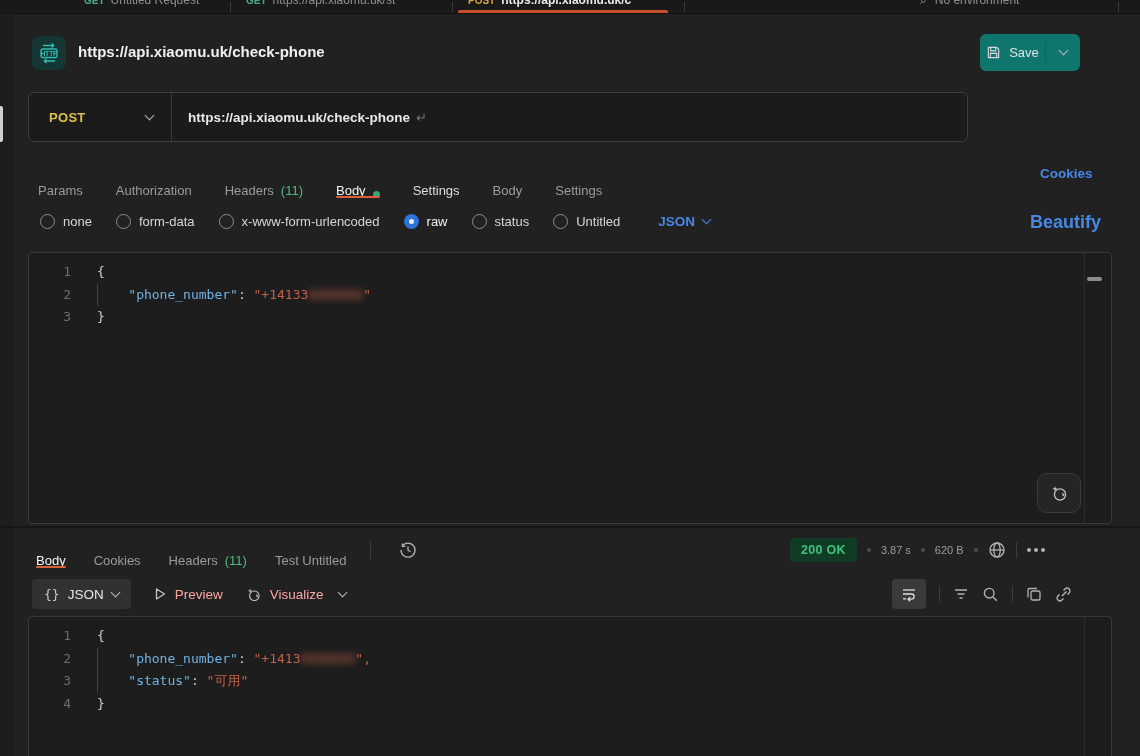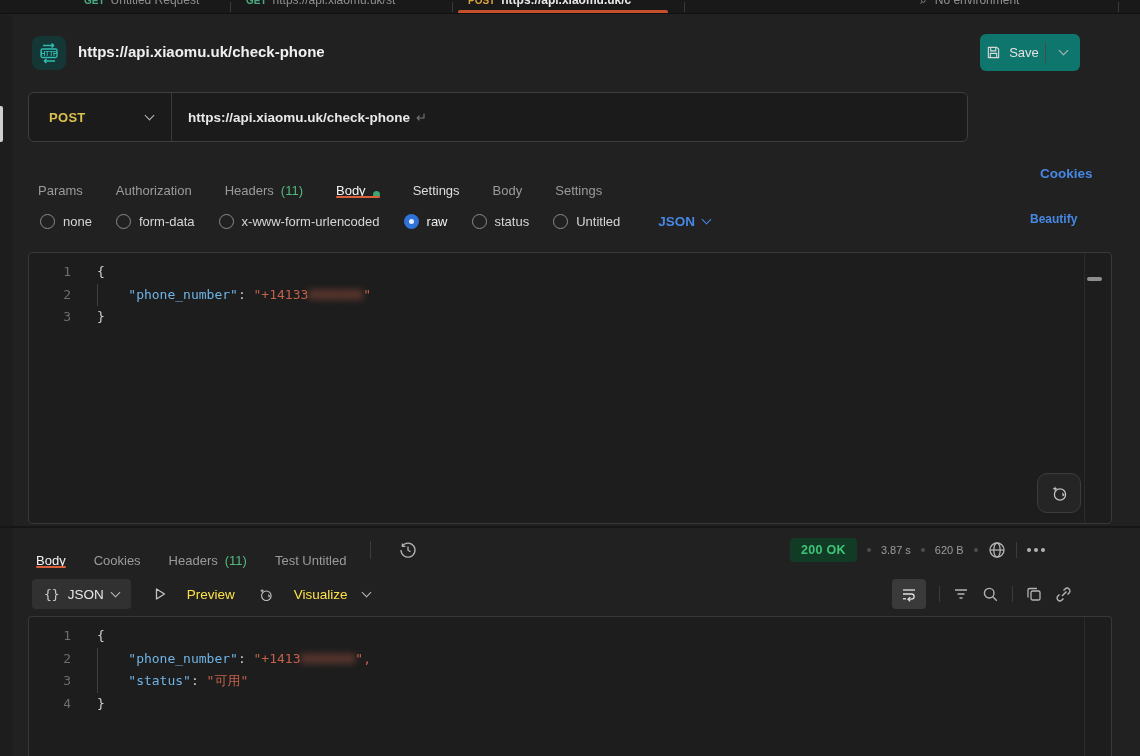--- a/index.html
+++ b/index.html
@@ -70,21 +70,21 @@
   
   .mode-row { left:40px; top:204px; height:34px; display:flex; align-items:center; gap:24px; }
   .mode { display:flex; align-items:center; gap:8px; cursor:pointer; }
   .radio { width:15px; height:15px; border-radius:50%; border:1.5px solid #8b8b8b; }
   .radio.sel { border:none; background:#2f72d9; position:relative; }
   .radio.sel::after { content:""; position:absolute; left:5px; top:5px; width:5px; height:5px;
     border-radius:50%; background:#e9f1fb; }
   .mode-lbl { color:#d6d6d6; font-size:13px; }
   .lang-select { display:flex; align-items:center; gap:8px; margin-left:14px; cursor:pointer;}
   .lang-lbl { color:#4688e4; font-size:13.5px; font-weight:bold; }
-  .beautify-link { left:1030px; top:212px; color:#4688e4; font-size:12px; font-weight:bold; cursor:pointer;}
+  .beautify-link { left:1030px; top:212px; color:#4688e4; font-size:18px; font-weight:bold; cursor:pointer;}
 
   
   .editor { background:#1d1d1d; border:1px solid #383838; border-radius:4px;
     font-family:"DejaVu Sans Mono", monospace; font-size:13px; }
   .editor1 { left:28px; top:252px; width:1084px; height:272px; }
   .editor2 { left:28px; top:616px; width:1084px; height:140px; border-bottom:none; border-radius:4px 4px 0 0;}
   .scroll-gutter { position:absolute; top:0; bottom:0; right:26px; width:1px; background:#2b2b2b; }
   .code-lines { position:absolute; left:0; top:8px; right:30px; }
   .cline { display:flex; height:22.5px; line-height:22.5px; position:relative;}
   .gutter { width:42px; text-align:right; color:#6d6d6d; flex:none; }
@@ -114,21 +114,21 @@
   .meta-sep { width:1px; height:16px; background:#3c3c3c; }
   .dots3 { display:flex; gap:3px; }
   .dots3 i { width:4px; height:4px; border-radius:50%; background:#b3b3b3; }
 
   
   .resp-toolbar { left:32px; top:576px; height:36px; display:flex; align-items:center; gap:22px;}
   .json-btn { background:#313131; border-radius:4px; height:30px; padding:0 12px;
     display:flex; align-items:center; gap:8px; cursor:pointer; }
   .braces { color:#c9c9c9; font-family:"DejaVu Sans Mono", monospace; font-size:13px; }
   .json-lbl { color:#e6e6e6; font-size:13.5px; }
-  .tool-item { display:flex; align-items:center; gap:20px; color:#fde047; font-size:13.5px; cursor:pointer;}
+  .tool-item { display:flex; align-items:center; gap:8px; color:#fca5a5; font-size:13.5px; cursor:pointer;}
   .resp-tools-right { left:892px; top:578px; height:32px; display:flex; align-items:center; gap:13px; }
   .tool-box { width:34px; height:30px; background:#3a3a3a; border-radius:4px;
     display:flex; align-items:center; justify-content:center; cursor:pointer;}
   svg.ic { display:block; }
 </style>
 </head>
 <body>
 
 <div class="stage">
 

